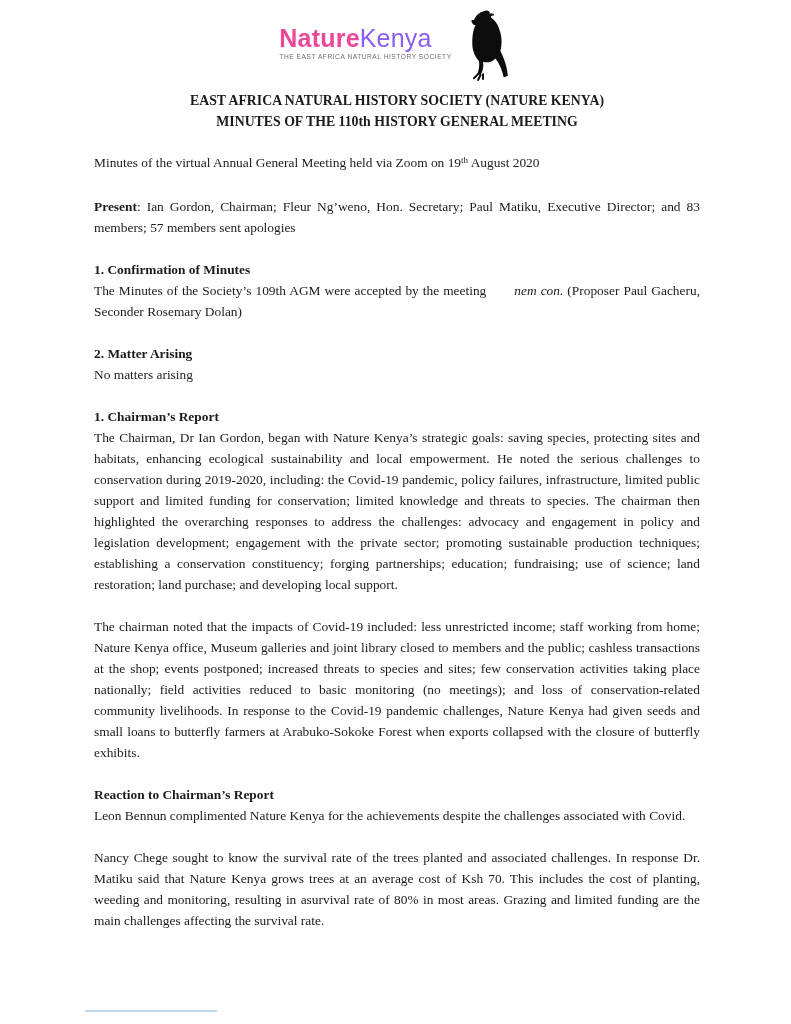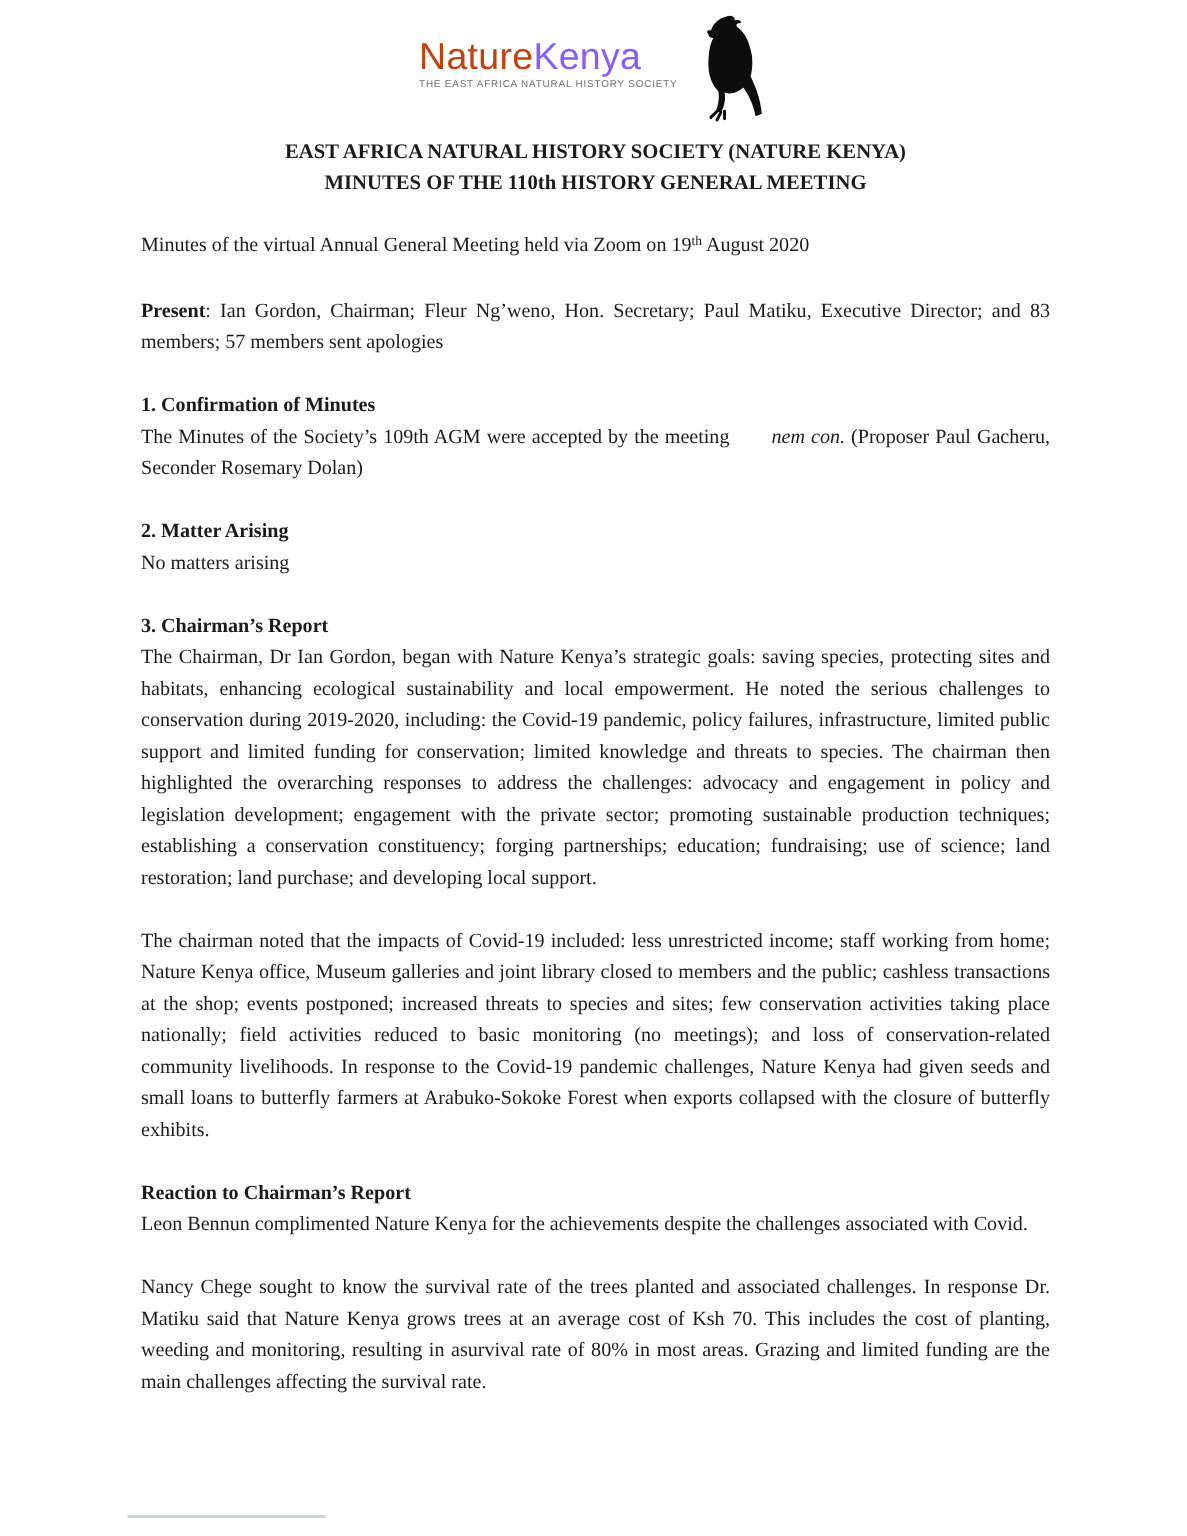--- a/index.html
+++ b/index.html
@@ -21,21 +21,21 @@
     height: 80px;
   }
   .logo-textblock { margin-top: 18px; text-align: left; }
   .brand {
     font-family: "Liberation Sans", sans-serif;
     font-size: 25px;
     letter-spacing: 0.2px;
     line-height: 1;
     white-space: nowrap;
   }
-  .brand-bold { font-weight: normal; color: #c2410c; }
+  .brand-bold { font-weight: bold; color: #ec4899; }
   .brand-light { font-weight: normal; color: #8b5cf6; }
   .tagline {
     font-family: "Liberation Sans", sans-serif;
     font-size: 6.6px;
     letter-spacing: 0.55px;
     color: #6e6e6e;
     margin-top: 2px;
     white-space: nowrap;
   }
   .bird { margin-left: 12px; margin-top: 2px; }
@@ -113,21 +113,21 @@
         <span>The Minutes of the Society’s 109th AGM were accepted by the meeting </span><span class="inline-italic">nem con.</span><span> (Proposer Paul Gacheru, Seconder Rosemary Dolan)</span>
       </div>
     </div>
 
     <div class="section">
       <div class="section-heading">2. Matter Arising</div>
       <div class="section-body">No matters arising</div>
     </div>
 
     <div class="section">
-      <div class="section-heading">3. Chairman’s Report</div>
+      <div class="section-heading">1. Chairman’s Report</div>
       <div class="section-body">The Chairman, Dr Ian Gordon, began with Nature Kenya’s strategic goals: saving species, protecting sites and habitats, enhancing ecological sustainability and local empowerment. He noted the serious challenges to conservation during 2019-2020, including: the Covid-19 pandemic, policy failures, infrastructure, limited public support and limited funding for conservation; limited knowledge and threats to species. The chairman then highlighted the overarching responses to address the challenges: advocacy and engagement in policy and legislation development; engagement with the private sector; promoting sustainable production techniques; establishing a conservation constituency; forging partnerships; education; fundraising; use of science; land restoration; land purchase; and developing local support.</div>
       <div class="gap"></div>
       <div class="section-body">The chairman noted that the impacts of Covid-19 included: less unrestricted income; staff working from home; Nature Kenya office, Museum galleries and joint library closed to members and the public; cashless transactions at the shop; events postponed; increased threats to species and sites; few conservation activities taking place nationally; field activities reduced to basic monitoring (no meetings); and loss of conservation-related community livelihoods. In response to the Covid-19 pandemic challenges, Nature Kenya had given seeds and small loans to butterfly farmers at Arabuko-Sokoke Forest when exports collapsed with the closure of butterfly exhibits.</div>
     </div>
 
     <div class="section">
       <div class="section-heading">Reaction to Chairman’s Report</div>
       <div class="section-body">Leon Bennun complimented Nature Kenya for the achievements despite the challenges associated with Covid.</div>
       <div class="gap"></div>
       <div class="section-body">Nancy Chege sought to know the survival rate of the trees planted and associated challenges. In response Dr. Matiku said that Nature Kenya grows trees at an average cost of Ksh 70. This includes the cost of planting, weeding and monitoring, resulting in asurvival rate of 80% in most areas. Grazing and limited funding are the main challenges affecting the survival rate.</div>

